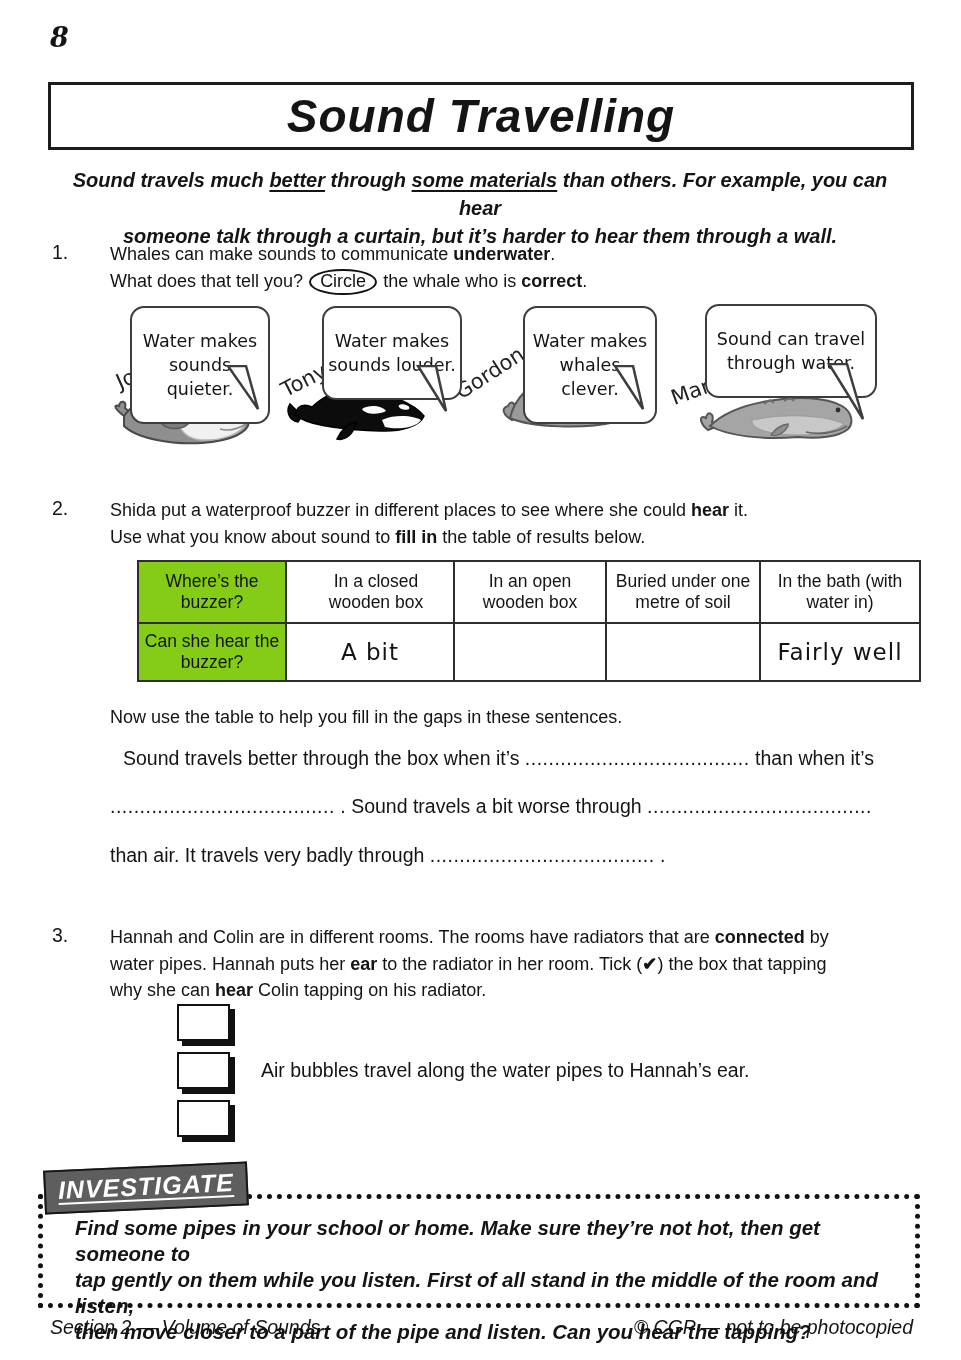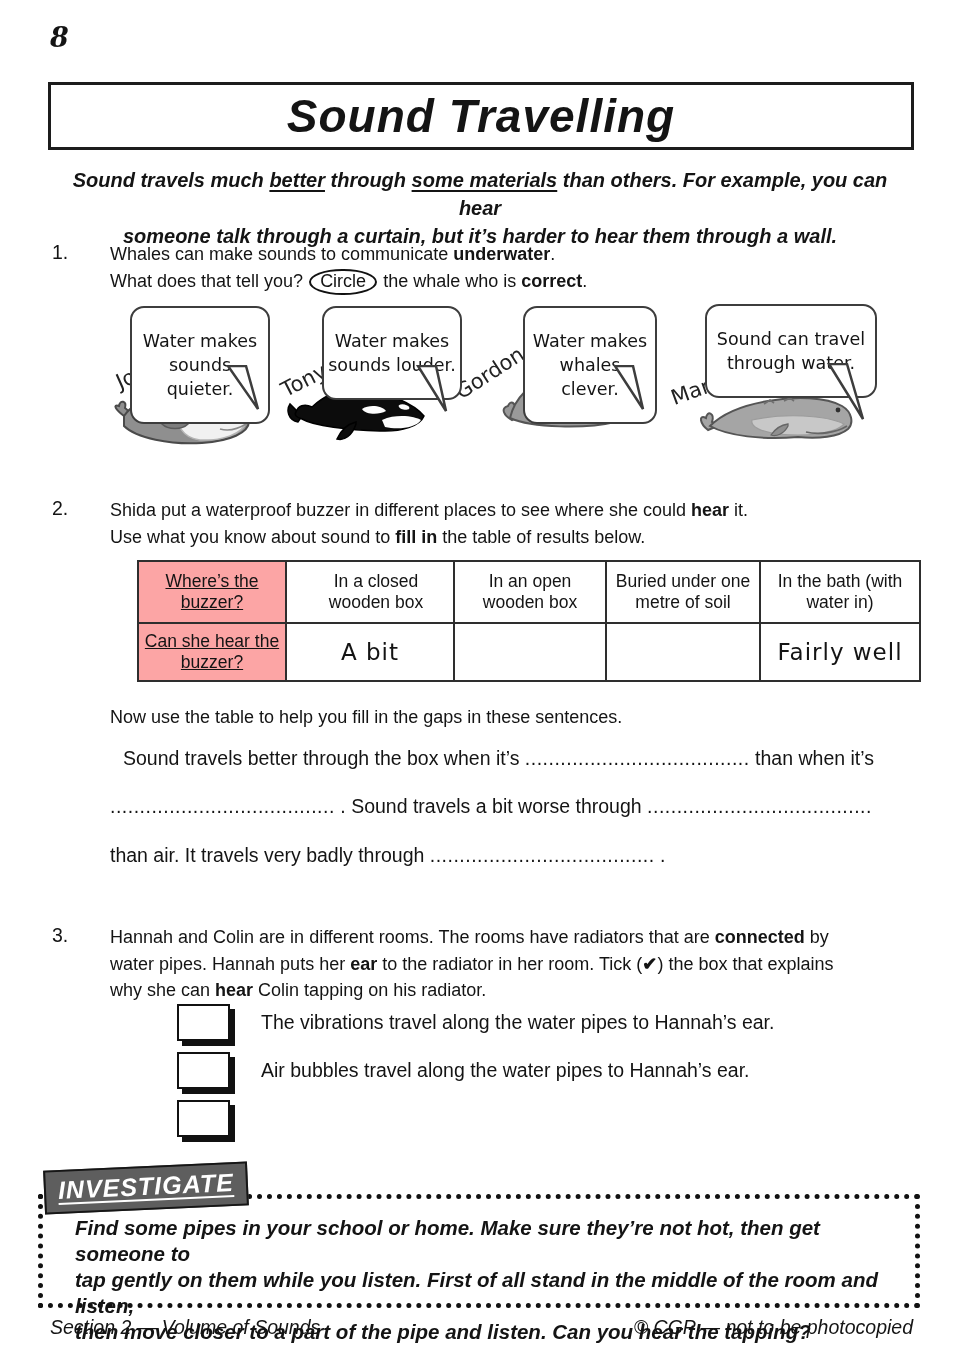--- a/index.html
+++ b/index.html
@@ -23,21 +23,21 @@
     padding:0 9px 2px 9px;margin:0 1px;line-height:1.15;}
   .bubble{border:2.5px solid #3d3d3d;border-radius:14px;background:#fff;text-align:center;
     font-family:"DejaVu Sans",sans-serif;font-size:17.5px;line-height:24px;padding:21px 4px;
     box-sizing:border-box;z-index:1;}
   .tail{position:absolute;z-index:2;}
   .whale-name{font-family:"DejaVu Sans",sans-serif;font-size:21px;color:#222;
     transform-origin:left bottom;white-space:nowrap;}
   table.results{position:absolute;left:137px;top:560px;border-collapse:collapse;}
   table.results td{border:2px solid #2e2e2e;text-align:center;vertical-align:middle;
     font-size:17.5px;line-height:21px;padding:2px 4px;background:#fff;}
-  table.results td.grey{background:#fca5a5;text-decoration:underline;}
+  table.results td.grey{background:#84cc16;}
   table.results .hand{font-family:"DejaVu Sans",sans-serif;font-size:23px;letter-spacing:1px;}
   .sentence{font-size:19.5px;white-space:nowrap;}
   .blank{letter-spacing:0.5px;}
   .optrow{display:flex;align-items:center;}
   .tickbox{width:49px;height:33px;background:#fff;border:2.5px solid #111;
     box-shadow:5px 5px 0 0 #111;}
   .optlabel{font-size:19.5px;margin-left:31px;}
   .inv-label{background:#5e5e5e;border:2.5px solid #161616;color:#fff;
     font-style:italic;font-weight:bold;font-size:25px;letter-spacing:1px;
     padding:4px 12px 7px 12px;transform:rotate(-2.6deg);z-index:3;}
@@ -167,27 +167,26 @@
     </table>
 
   <div class="abs qtext" style="left:110px;top:704px;">Now use the table to help you fill in the gaps in these sentences.</div>
   <div class="abs sentence" style="left:110px;top:747px;margin-left:13px;"><span>Sound travels better through the box when it’s </span><span class="blank">......................................</span><span> than when it’s</span></div>
   <div class="abs sentence" style="left:110px;top:795px;"><span class="blank">......................................</span><span>  .  Sound travels a bit worse through </span><span class="blank">......................................</span></div>
   <div class="abs sentence" style="left:110px;top:844px;"><span>than air.  It travels very badly through </span><span class="blank">......................................</span><span>  .</span></div>
 
   <div class="abs qnum" style="left:52px;top:924px;">3.</div>
   <div class="abs qtext" style="left:110px;top:924px;width:810px;">
     <div><span>Hannah and Colin are in different rooms.  The rooms have radiators that are </span><b>connected</b><span> by</span></div>
-    <div><span>water pipes.  Hannah puts her </span><b>ear</b><span> to the radiator in her room.  Tick (</span><b>✔</b><span>) the box that explains</span></div>
+    <div><span>water pipes.  Hannah puts her </span><b>ear</b><span> to the radiator in her room.  Tick (</span><b>✔</b><span>) the box that tapping</span></div>
     <div><span>why she can </span><b>hear</b><span> Colin tapping on his radiator.</span></div>
   </div>
 
   <div class="abs optrow" style="left:177px;top:1004px;">
     <div class="tickbox"></div>
-    <div class="optlabel">The vibrations travel along the water pipes to Hannah’s ear.</div>
   </div>
   <div class="abs optrow" style="left:177px;top:1052px;">
     <div class="tickbox"></div>
     <div class="optlabel">Air bubbles travel along the water pipes to Hannah’s ear.</div>
   </div>
   <div class="abs optrow" style="left:177px;top:1100px;">
     <div class="tickbox"></div>
   </div>
 
   <div class="abs inv-box" style="left:38px;top:1194px;width:882px;height:114px;">

